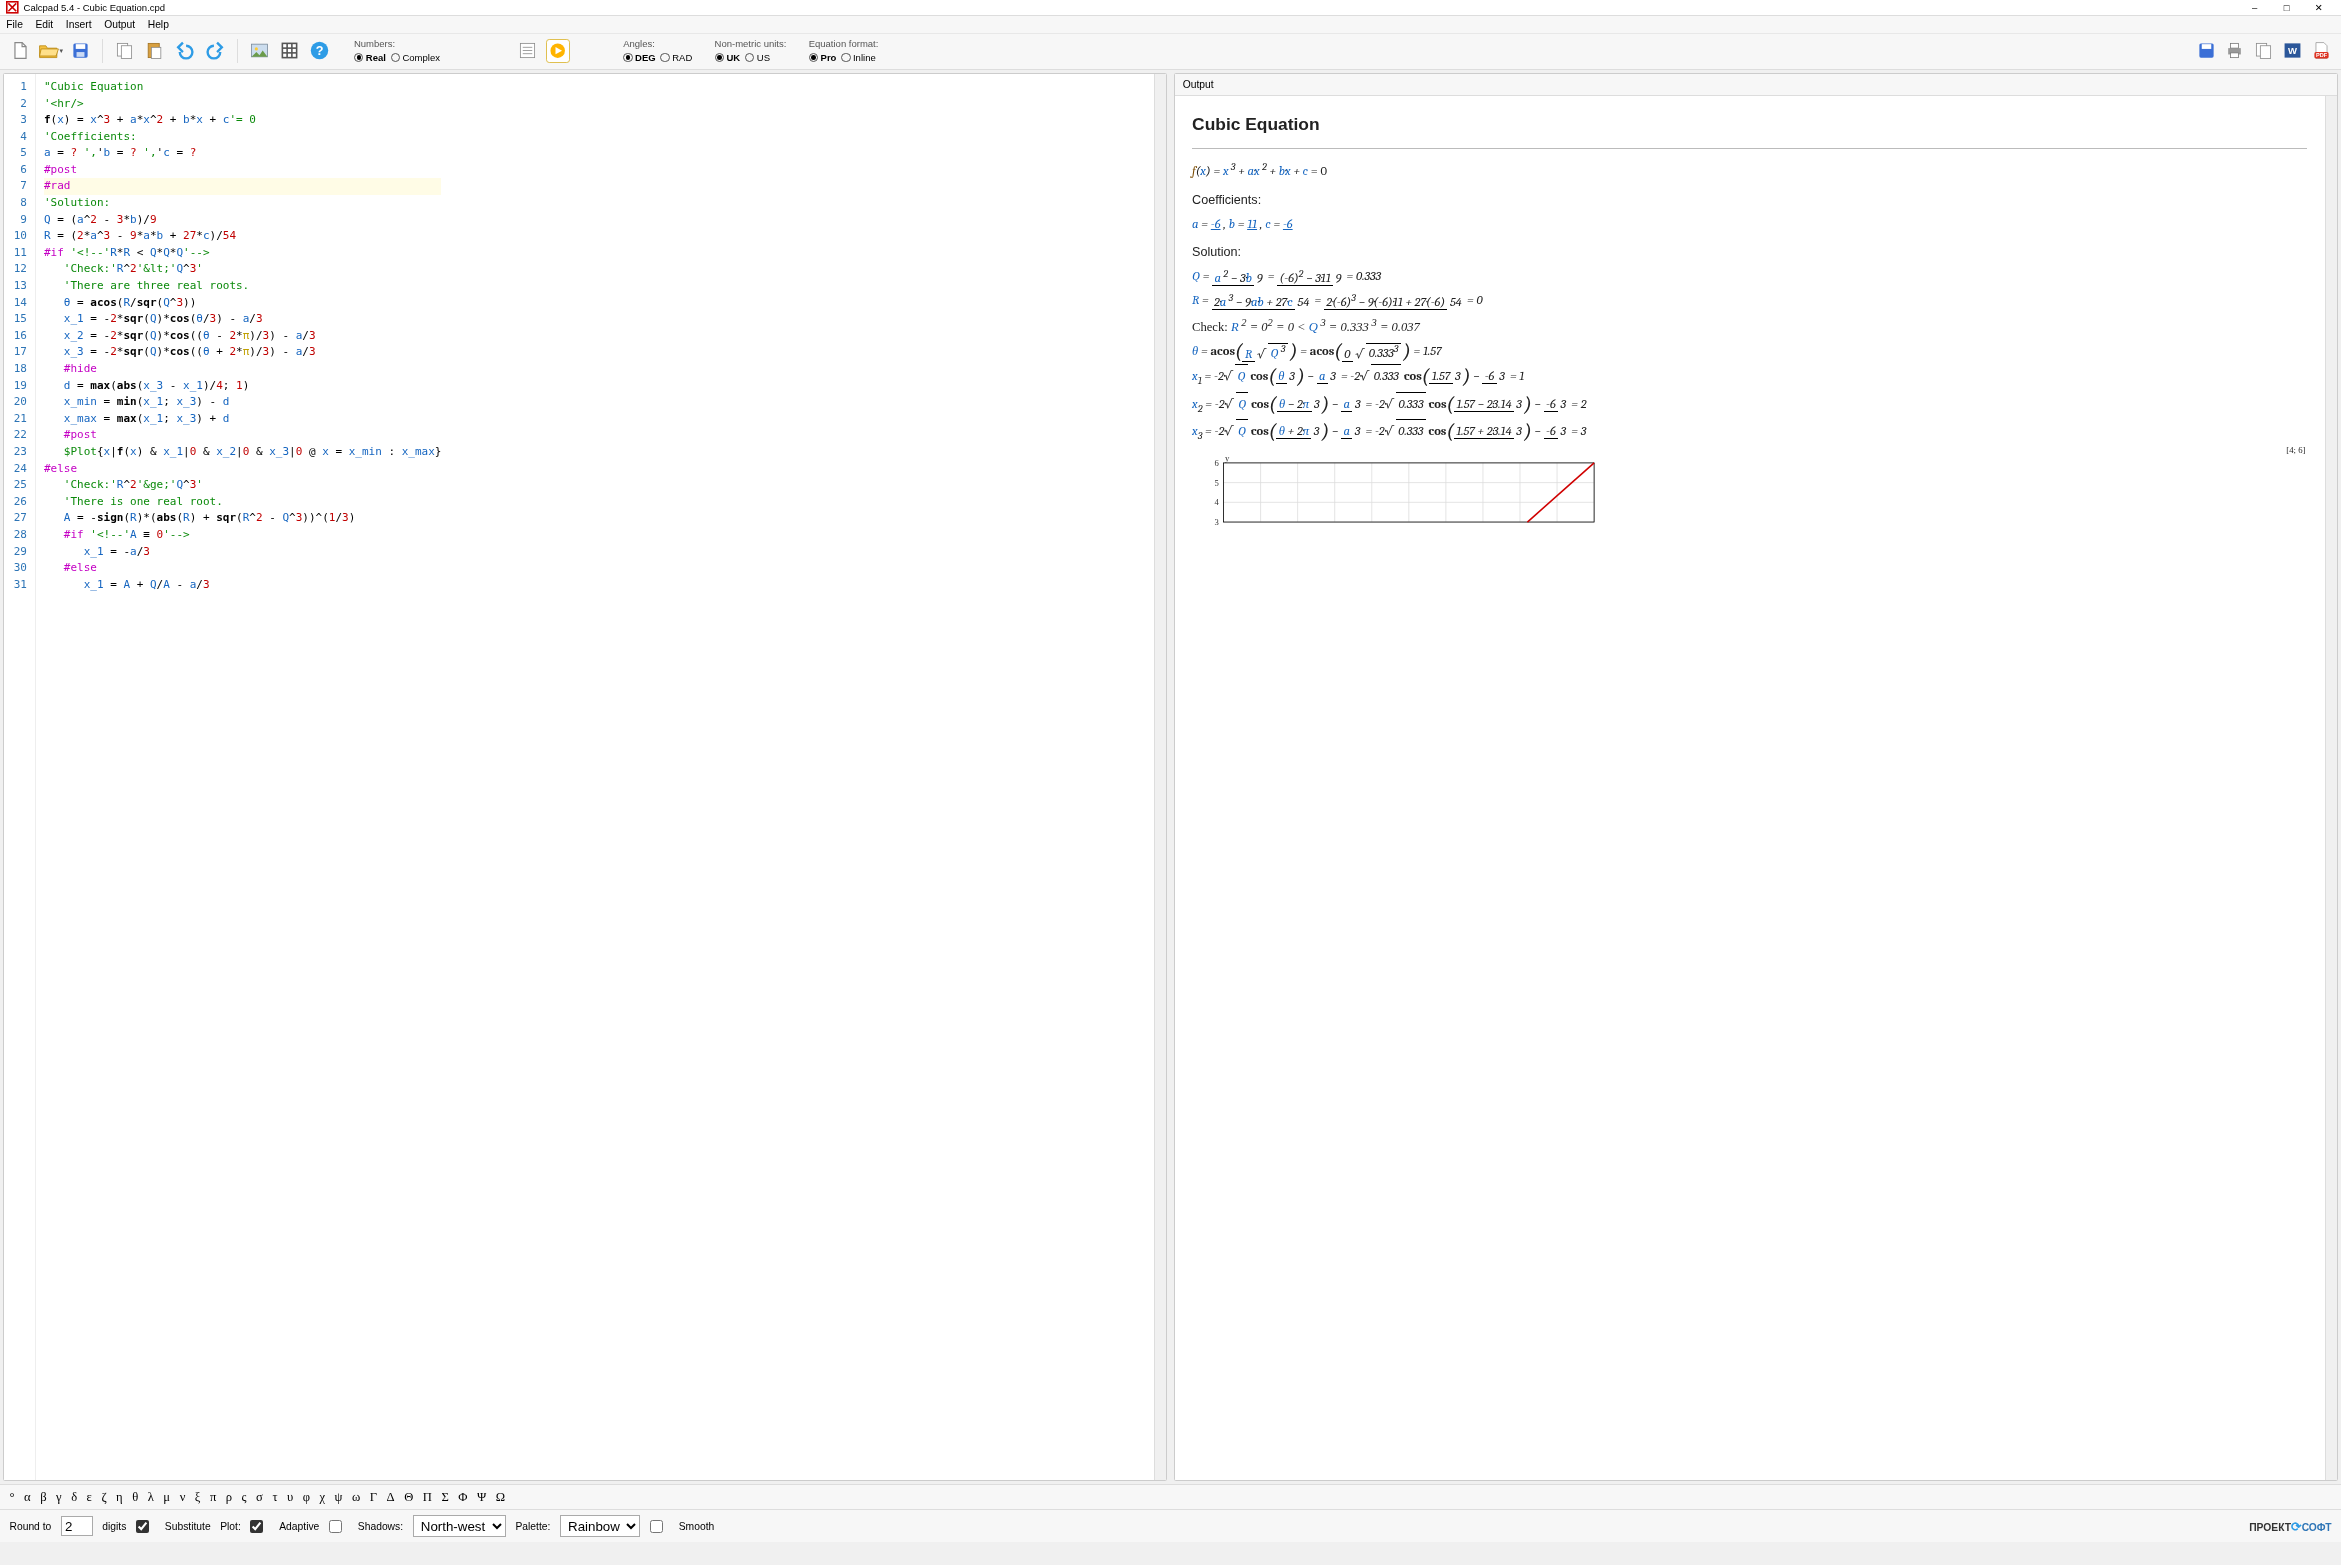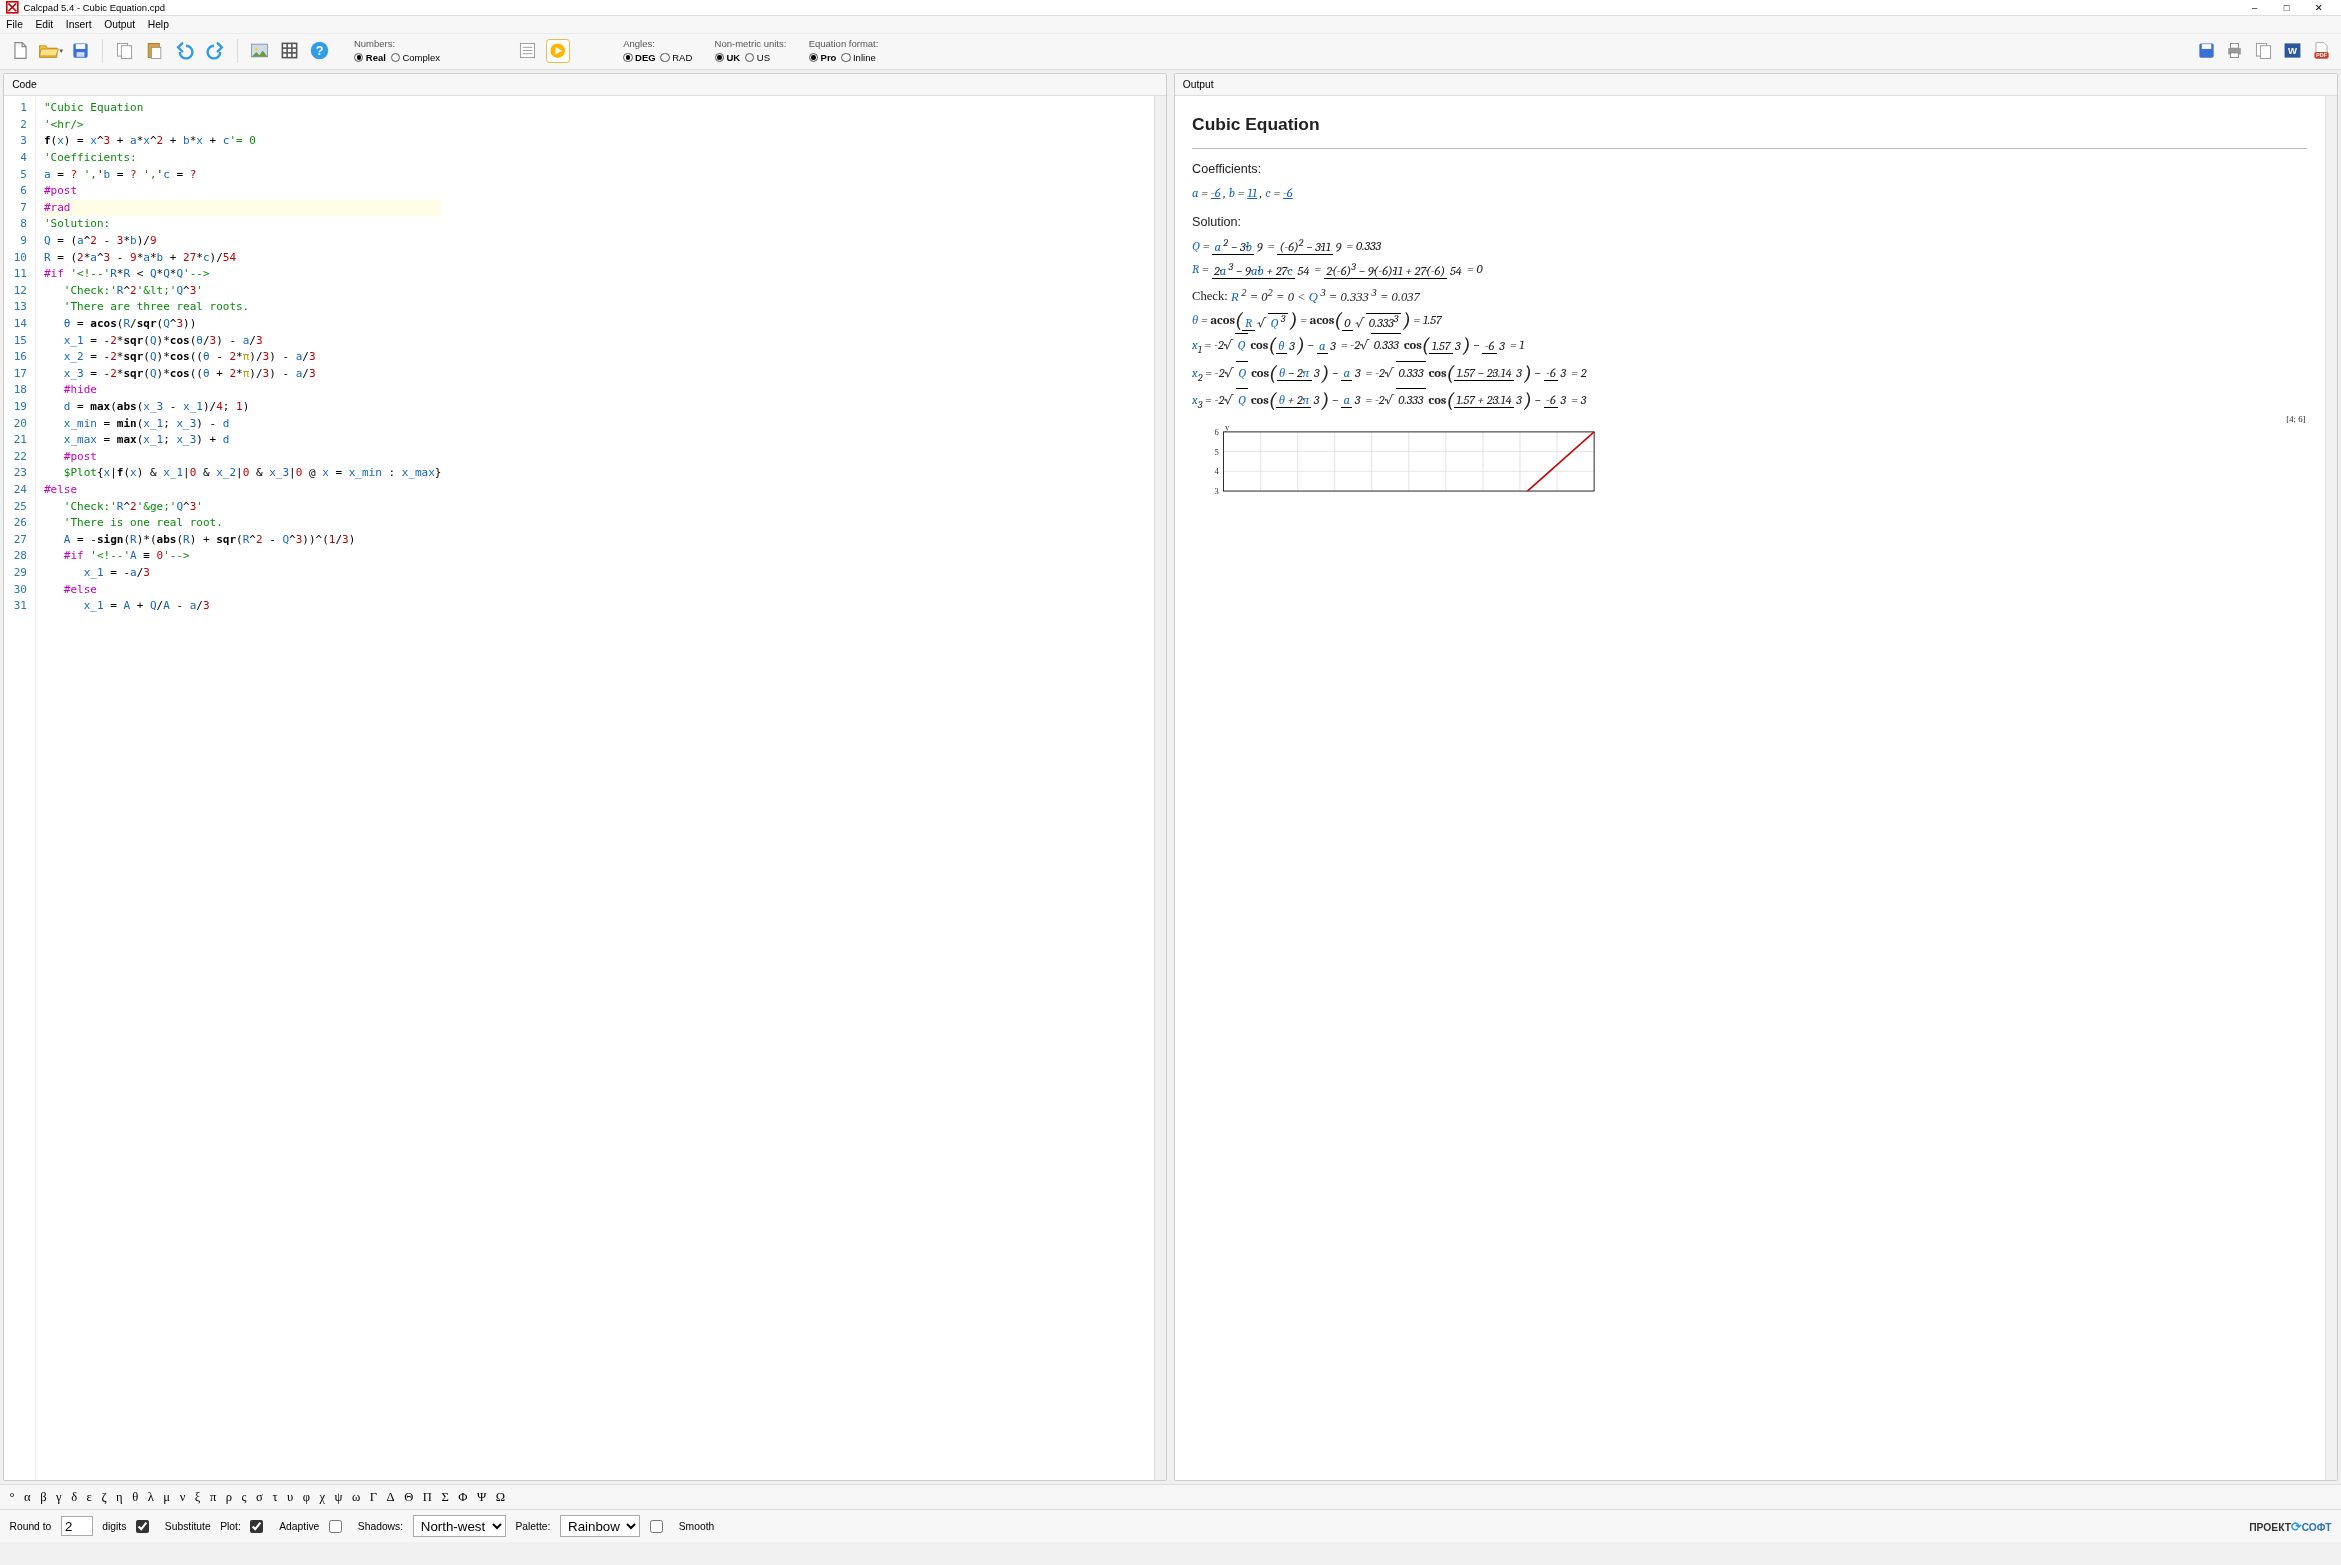--- a/index.html
+++ b/index.html
@@ -257,21 +257,20 @@
           <path d="M5 2h10l4 4v16H5z" fill="#fff" stroke="#999"></path>
           <rect x="3" y="14" width="18" height="8" rx="2" fill="#d32"></rect>
           <text x="12" y="20" text-anchor="middle" font-size="7" fill="#fff" font-weight="bold">PDF</text>
         </svg>
       </div>
   </div>
 </div>
 
 <div class="split">
   <div class="pane">
-    <div class="pane-hdr">Code</div>
     <div class="scrollwrap">
       <div class="code-body" style="flex:1">
         <div class="gutter" id="gutter">
             <div>1</div>
             <div>2</div>
             <div>3</div>
             <div>4</div>
             <div>5</div>
             <div>6</div>
             <div>7</div>
@@ -305,20 +304,23 @@
       <div class="sbtrack"></div>
     </div>
   </div>
 
   <div class="pane">
     <div class="pane-hdr">Output</div>
     <div class="scrollwrap">
     <div class="output-body">
       <h2>Cubic Equation</h2>
       <hr>
+      <div class="math">
+        <span style="color:#7a4a00">f</span>(<span style="color:#1565c0">x</span>) = <span style="color:#1565c0">x</span><sup>&nbsp;3</sup> + <span style="color:#1565c0">a</span>·<span style="color:#1565c0">x</span><sup>&nbsp;2</sup> + <span style="color:#1565c0">b</span>·<span style="color:#1565c0">x</span> + <span style="color:#1565c0">c</span> <span style="font-style:normal">= 0</span>
+      </div>
       <div class="sect">Coefficients:</div>
       <div class="math">
         <span style="color:#1565c0">a</span> = <span class="u">-6</span> , <span style="color:#1565c0">b</span> = <span class="u">11</span> , <span style="color:#1565c0">c</span> = <span class="u">-6</span>
       </div>
       <div class="sect">Solution:</div>
       <div class="math">
         <span style="color:#1565c0">Q</span> = <span class="frac"><span class="num"><span style="color:#1565c0">a</span><sup>&nbsp;2</sup> − 3·<span style="color:#1565c0">b</span></span><span class="den">9</span></span> = <span class="frac"><span class="num">(-6)<sup>2</sup> − 3·11</span><span class="den">9</span></span> = <span>0.333</span>
       </div>
       <div class="math">
         <span style="color:#1565c0">R</span> = <span class="frac"><span class="num">2·<span style="color:#1565c0">a</span><sup>&nbsp;3</sup> − 9·<span style="color:#1565c0">a</span>·<span style="color:#1565c0">b</span> + 27·<span style="color:#1565c0">c</span></span><span class="den">54</span></span> = <span class="frac"><span class="num">2·(-6)<sup>3</sup> − 9·(-6)·11 + 27·(-6)</span><span class="den">54</span></span> = <span>0</span>

